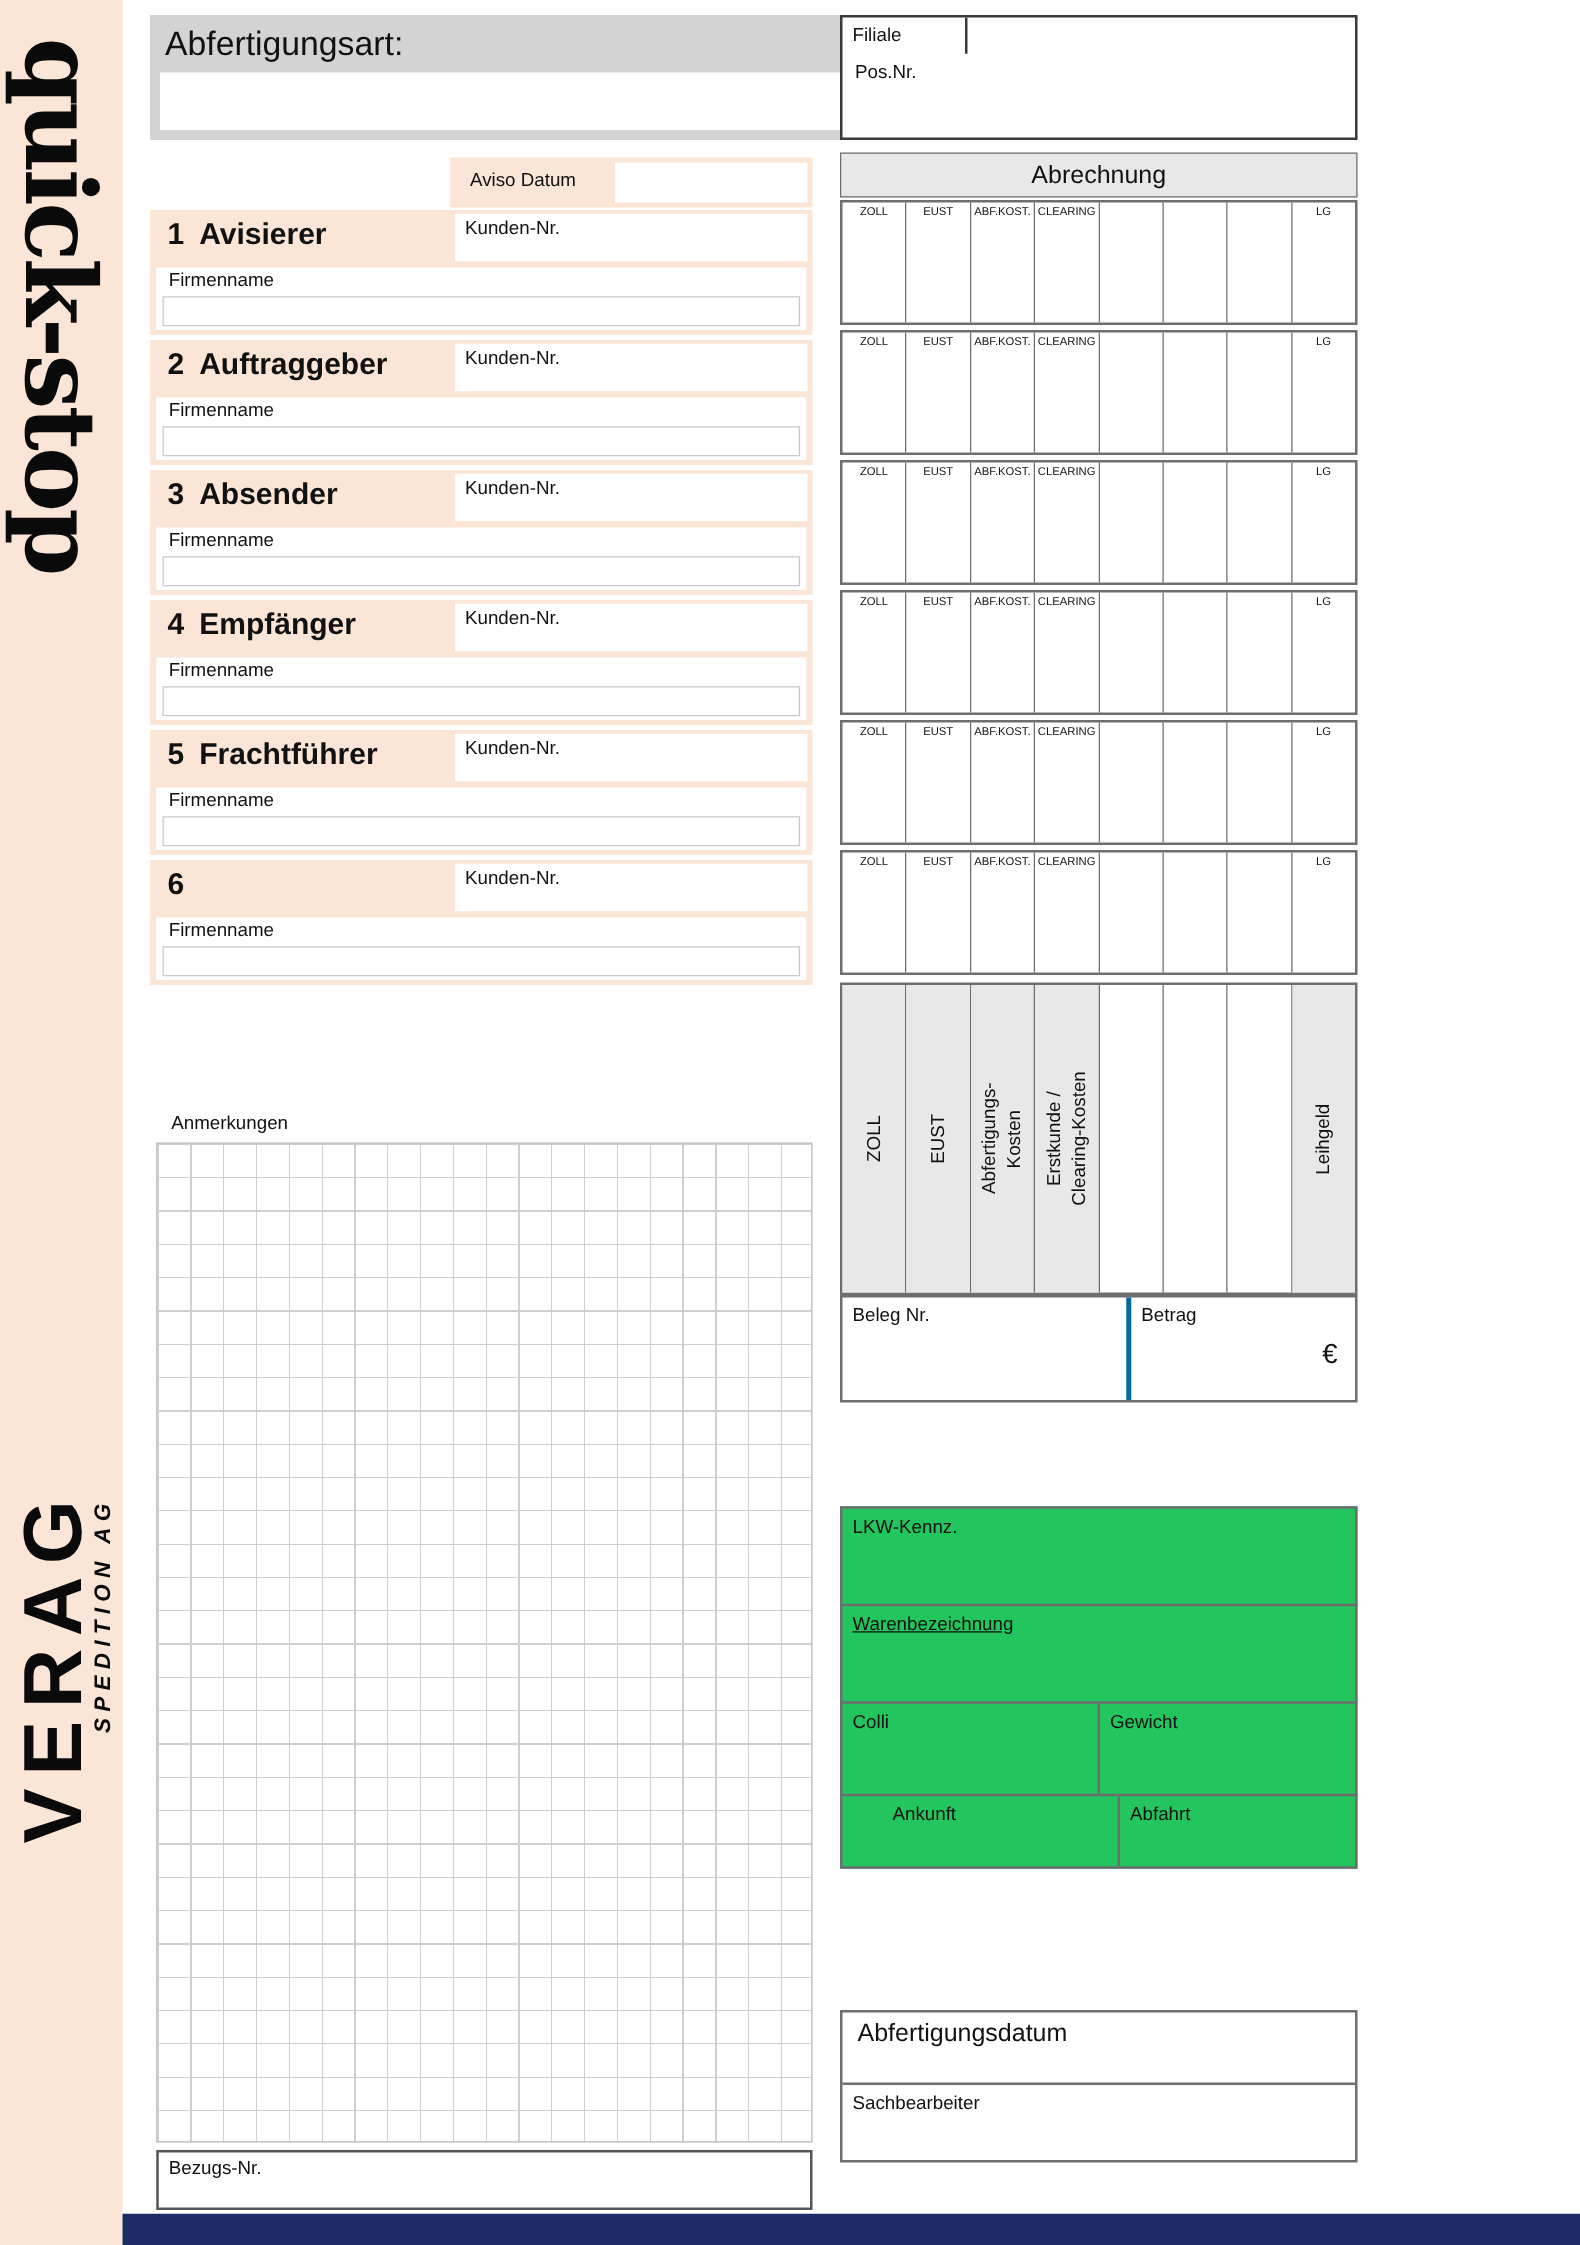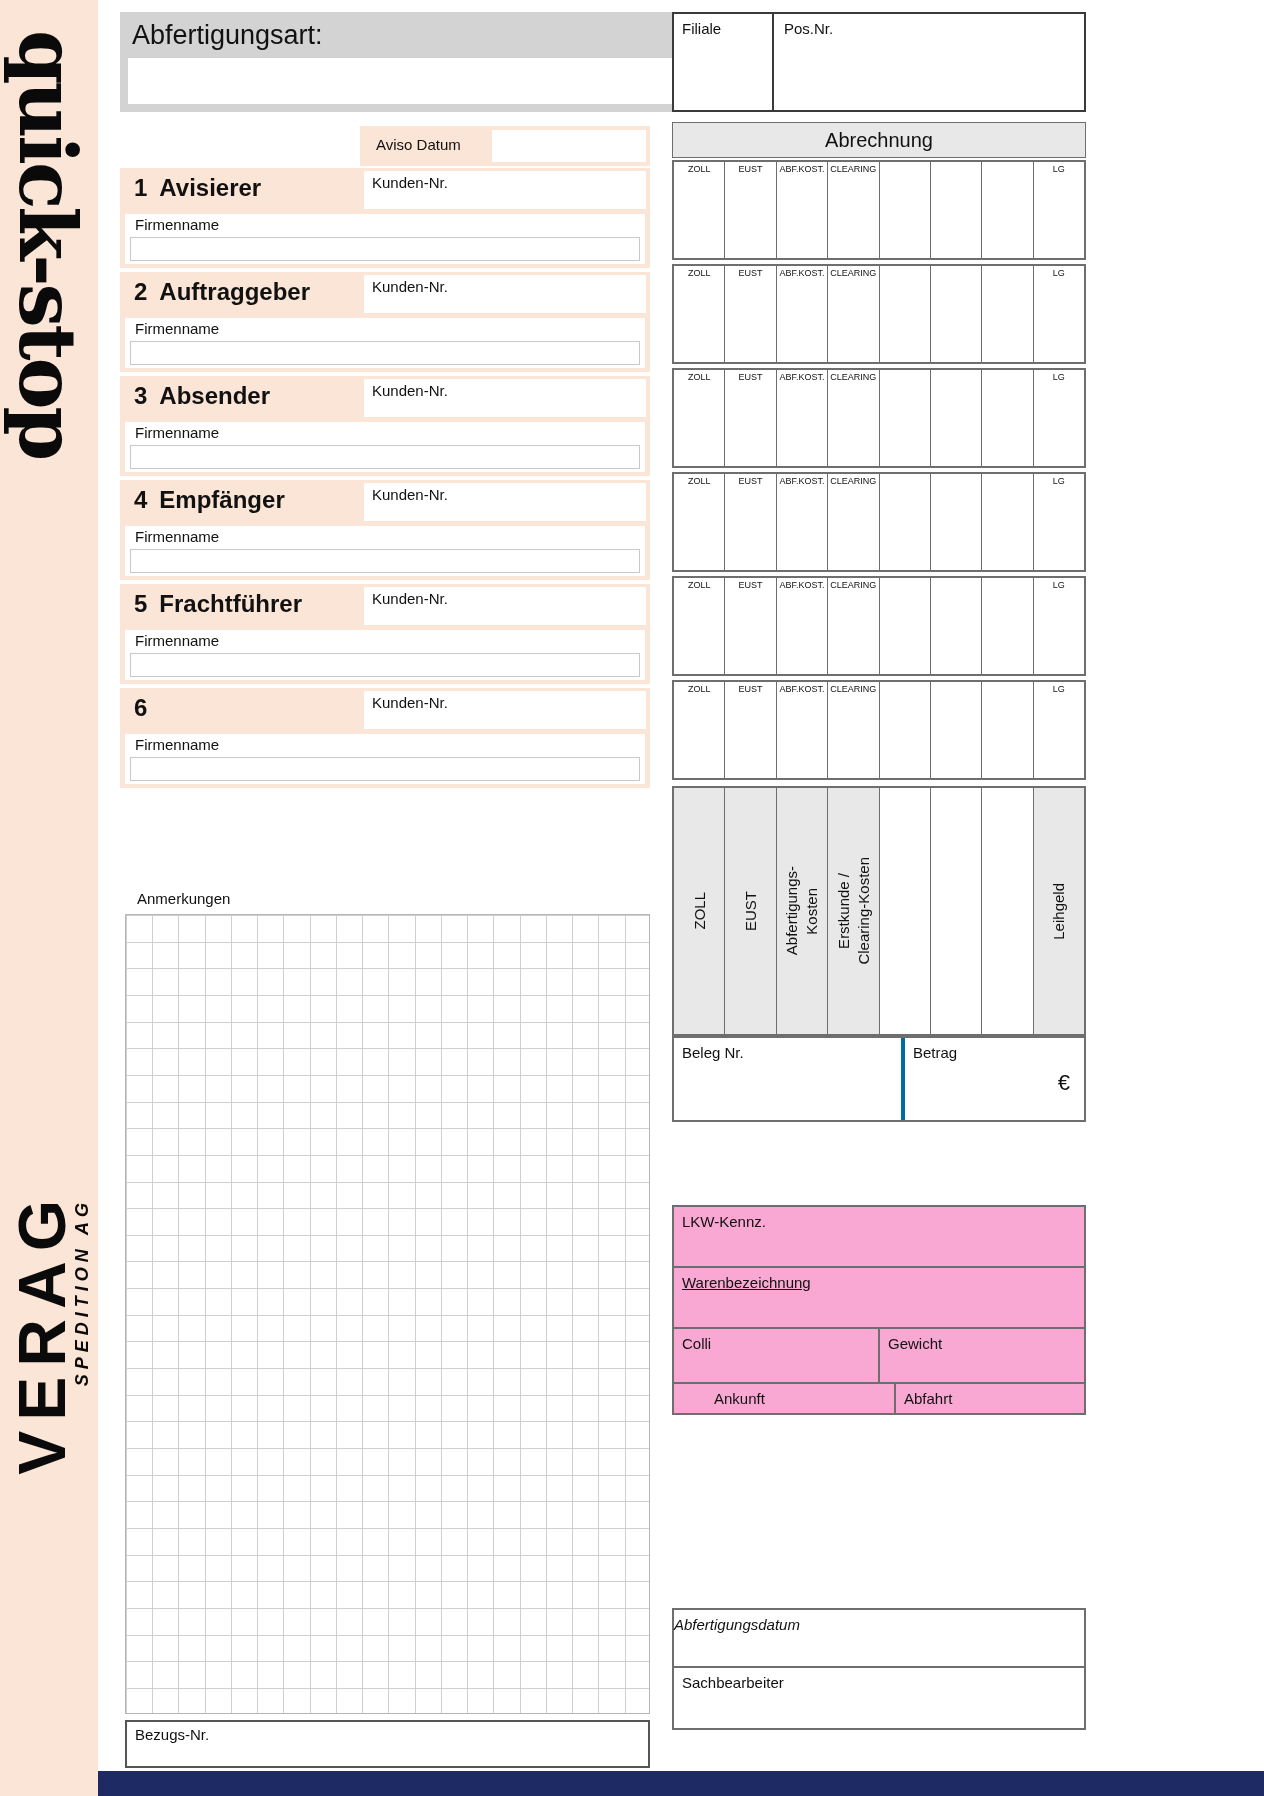--- a/index.html
+++ b/index.html
@@ -29,21 +29,21 @@
     position: absolute; left: 72px; top: 1198px;
     writing-mode: vertical-rl; transform: rotate(180deg);
     font-weight: bold; font-style: italic; font-size: 18px; letter-spacing: 5px; color: #0a0a0a;
   }
 
   
   .abfert-box { position: absolute; left: 120px; top: 12px; width: 624px; height: 100px; background: var(--gray_band); }
   .abfert-label { position: absolute; left: 12px; top: 8px; font-size: 27px; }
   .abfert-input { position: absolute; left: 8px; right: 8px; top: 46px; bottom: 8px; background: #fff; }
 
-  .filiale-box { position: absolute; left: 672px; top: 12px; width: 414px; height: 100px; border: 2px solid #3a3a3a; background: #fff; display: flex; }
+  .filiale-box { position: absolute; left: 672px; top: 12px; width: 414px; height: 100px; border: 2px solid #3a3a3a; background: #fff; display: flex; flex-direction: column; }
   .filiale-cell { width: 100px; border-right: 2px solid #3a3a3a; padding: 6px 8px; font-size: 15px; }
   .posnr-cell { flex: 1; padding: 6px 10px; font-size: 15px; }
 
   .aviso-box { position: absolute; left: 360px; top: 126px; width: 290px; height: 40px; background: var(--peach); }
   .aviso-label { position: absolute; left: 16px; top: 10px; font-size: 15px; }
   .aviso-input { position: absolute; left: 132px; top: 4px; right: 4px; bottom: 4px; background: #fff; }
 
   .abrechnung-header {
     position: absolute; left: 672px; top: 122px; width: 414px; height: 36px;
     background: var(--header_gray); border: 1px solid #6e6e6e;
@@ -72,30 +72,30 @@
   .vert-cell:last-child { border-right: none; }
   .vert-cell.labeled { background: var(--header_gray); }
   .vline { writing-mode: vertical-rl; transform: rotate(180deg); font-size: 15px; white-space: nowrap; }
 
   .beleg-row { position: absolute; left: 672px; top: 1036px; width: 414px; height: 86px; border: 2px solid #6e6e6e; background: #fff; display: flex; }
   .beleg-cell { width: 231px; border-right: 4px solid #0369a1; padding: 6px 8px; font-size: 15px; }
   .betrag-cell { flex: 1; padding: 6px 8px; font-size: 15px; position: relative; }
   .euro { position: absolute; right: 14px; top: 32px; font-size: 22px; }
 
   
-  .lkw-box { position: absolute; left: 672px; top: 1205px; width: 414px; height: 210px; border: 2px solid #6e6e6e; background: #f9a8d4; display: flex; flex-direction: column; }
+  .lkw-box { position: absolute; left: 672px; top: 1205px; width: 414px; height: 290px; border: 2px solid #6e6e6e; background: #22c55e; display: flex; flex-direction: column; }
   .lkw-row1 { height: 78px; border-bottom: 2px solid #6e6e6e; padding: 6px 8px; font-size: 15px; }
   .lkw-row2 { height: 78px; border-bottom: 2px solid #6e6e6e; padding: 6px 8px; font-size: 15px; text-decoration: underline; }
   .lkw-row3 { height: 74px; border-bottom: 2px solid #6e6e6e; display: flex; }
   .lkw-row4 { flex: 1; display: flex; padding-left: 32px; }
   .half-cell { flex: 1; padding: 6px 8px; font-size: 15px; }
   .half-cell.first { border-right: 2px solid #6e6e6e; }
 
   .proc-box { position: absolute; left: 672px; top: 1608px; width: 414px; height: 122px; border: 2px solid #6e6e6e; background: #fff; display: flex; flex-direction: column; }
-  .proc-row1 { height: 58px; border-bottom: 2px solid #6e6e6e; padding: 6px 0; font-size: 15px; font-style: italic; }
+  .proc-row1 { height: 58px; border-bottom: 2px solid #6e6e6e; padding: 6px 12px; font-size: 20px; }
   .proc-row2 { flex: 1; padding: 6px 8px; font-size: 15px; }
 
   
   .anmerk-label { position: absolute; left: 137px; top: 890px; font-size: 15px; }
   .anmerk-grid {
     position: absolute; left: 125px; top: 914px; width: 525px; height: 800px;
     border: 1px solid #b5b5b5; background: #fff;
     background-image:
       repeating-linear-gradient(to right, #cfcfcf 0, #cfcfcf 1px, transparent 1px, transparent 26.25px),
       repeating-linear-gradient(to bottom, #cfcfcf 0, #cfcfcf 1px, transparent 1px, transparent 26.65px);

